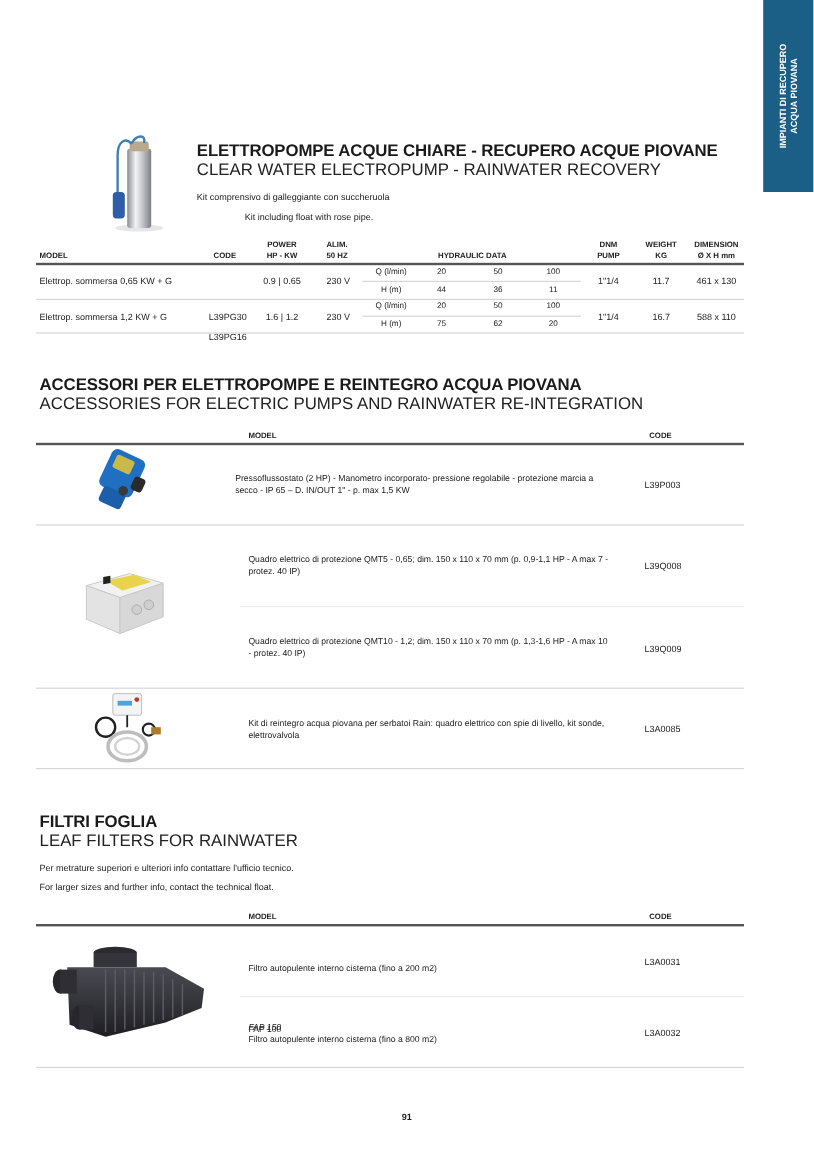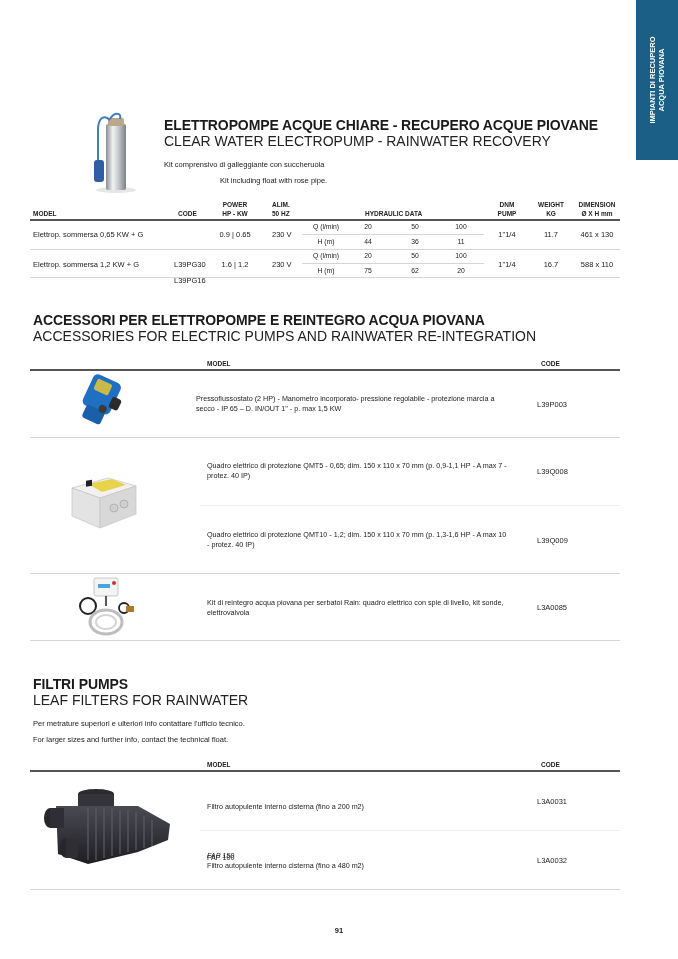--- a/index.html
+++ b/index.html
@@ -60,21 +60,21 @@
     <rect x="22" y="8" width="16" height="8" rx="2" fill="#b9a98a"></rect>
     <path d="M24 10 C18 4, 12 8, 12 20 L12 52" stroke="#3f7fb8" stroke-width="2" fill="none"></path>
     <path d="M34 9 C36 2, 28 2, 24 9" stroke="#3f7fb8" stroke-width="2" fill="none"></path>
     <rect x="8" y="50" width="10" height="22" rx="3" fill="#2f5ea6"></rect>
   </svg>
 </div>
 
 <div class="abs h1" style="left:164px;top:117px;">ELETTROPOMPE ACQUE CHIARE - RECUPERO ACQUE PIOVANE</div>
 <div class="abs h2" style="left:164px;top:133px;">CLEAR WATER ELECTROPUMP - RAINWATER RECOVERY</div>
 <div class="abs note" style="left:164px;top:160px;">Kit comprensivo di galleggiante con succheruola</div>
-<div class="abs note" style="left:180px;top:176px;padding-left:40px;">Kit including float with rose pipe.</div>
+<div class="abs note" style="left:164px;top:176px;padding-left:40px;">Kit including float with rose pipe.</div>
 
 <div>
   <div class="abs th" style="left:33px;top:209px;">MODEL</div>
   <div class="abs th" style="left:178px;top:209px;">CODE</div>
   <div class="abs th center" style="left:215px;top:200px;width:40px;">
     <div>POWER</div>
     <div>HP - KW</div>
   </div>
   <div class="abs th" style="left:272px;top:200px;">
     <div>ALIM.</div>
@@ -198,21 +198,21 @@
         <circle cx="52" cy="32" r="5" fill="none" stroke="#222" stroke-width="1.8"></circle>
         <rect x="54" y="30" width="8" height="6" fill="#b07a2a"></rect>
       </svg>
     </div>
     <div class="abs desc" style="left:207px;top:598px;width:300px;">Kit di reintegro acqua piovana per serbatoi Rain: quadro elettrico con spie di livello, kit sonde, elettrovalvola</div>
     <div class="abs td" style="left:537px;top:603px;">L3A0085</div>
   </div>
   <div class="rule-thin" style="left:30px;top:640px;width:590px;"></div>
 </div>
 
-<div class="abs h1" style="left:33px;top:676px;">FILTRI PUMPS</div>
+<div class="abs h1" style="left:33px;top:676px;">FILTRI FOGLIA</div>
 <div class="abs h2" style="left:33px;top:692px;">LEAF FILTERS FOR RAINWATER</div>
 <div class="abs note" style="left:33px;top:719px;">Per metrature superiori e ulteriori info contattare l'ufficio tecnico.</div>
 <div class="abs note" style="left:33px;top:735px;">For larger sizes and further info, contact the technical float.</div>
 
 <div>
   <div class="abs th" style="left:207px;top:760px;">MODEL</div>
   <div class="abs th" style="left:541px;top:760px;">CODE</div>
   <div class="rule-thick" style="left:30px;top:770px;width:590px;"></div>
 
   <div class="abs" style="left:38px;top:780px;width:136px;height:90px;">
@@ -246,19 +246,19 @@
 
   <div>
     <div class="abs desc" style="left:207px;top:817px;margin-top:36px;">FAP 100</div>
     <div class="abs desc" style="left:207px;top:802px;">Filtro autopulente interno cisterna (fino a 200 m2)</div>
     <div class="abs td" style="left:537px;top:797px;">L3A0031</div>
   </div>
   <div class="rule-thin" style="left:200px;top:830px;width:420px;background:#eeeeee;"></div>
 
   <div>
     <div class="abs desc" style="left:207px;top:851px;font-style:italic;">FAP 150</div>
-    <div class="abs desc" style="left:207px;top:861px;">Filtro autopulente interno cisterna (fino a 480 m2)</div>
+    <div class="abs desc" style="left:207px;top:861px;">Filtro autopulente interno cisterna (fino a 800 m2)</div>
     <div class="abs td" style="left:537px;top:856px;">L3A0032</div>
   </div>
   <div class="rule-thin" style="left:30px;top:889px;width:590px;"></div>
 </div>
 
 <div class="page-number">91</div>
 
 </body></html>

